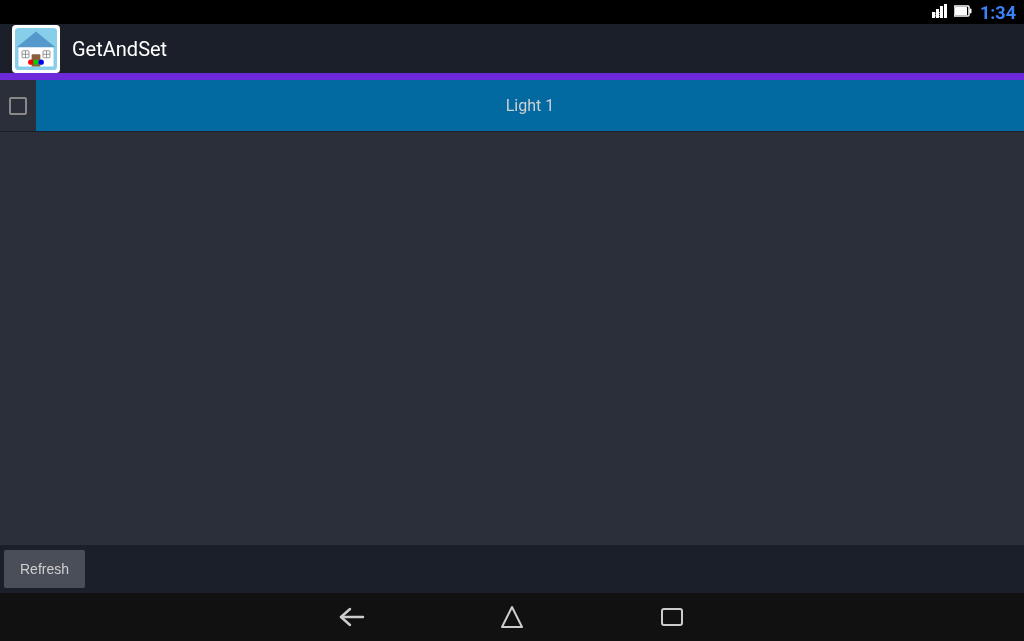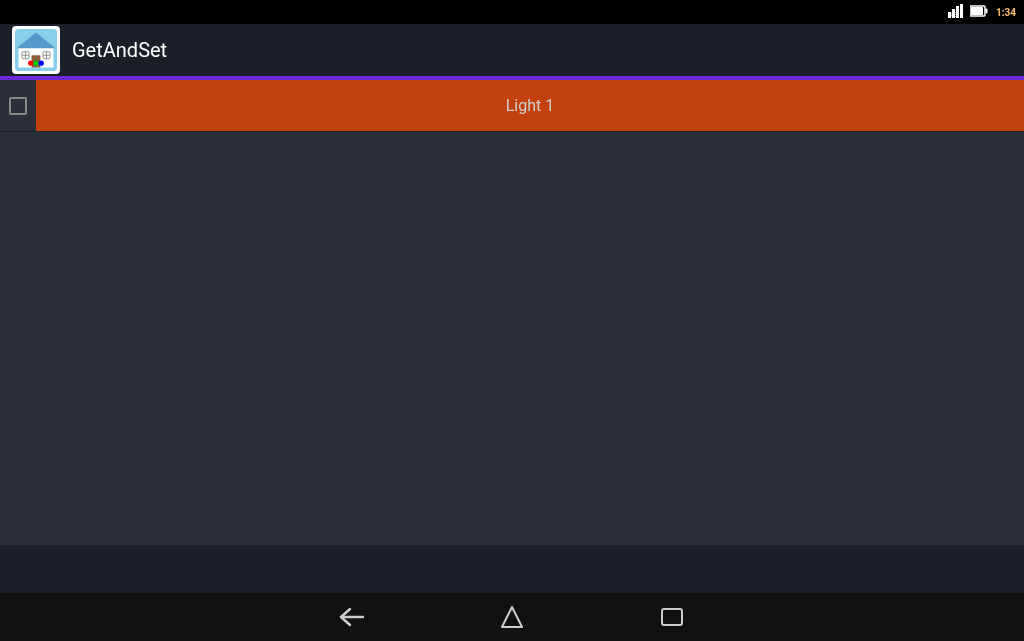--- a/index.html
+++ b/index.html
@@ -28,35 +28,35 @@
       gap: 4px;
       z-index: 10;
     }
 
     .status-icon {
       color: #fff;
       font-size: 11px;
     }
 
     .status-time {
-      color: #fdba74;
-      font-size: 10px;
+      color: #3b82f6;
+      font-size: 18px;
       font-weight: bold;
       margin-left: 4px;
     }
 
     
     #app-bar {
       position: absolute;
       top: 24px;
       left: 0;
       right: 0;
       height: 56px;
       background: #1a1f2a;
-      border-bottom: 4px solid #6d28d9;
+      border-bottom: 7px solid #6d28d9;
       display: flex;
       align-items: center;
       padding: 16px 12px;
       gap: 12px;
     }
 
     #app-icon {
       width: 48px;
       height: 48px;
       border-radius: 4px;
@@ -111,21 +111,21 @@
       width: 18px;
       height: 18px;
       border: 2px solid #888;
       background: transparent;
       border-radius: 2px;
     }
 
     .list-item-label-container {
       flex: 1;
       height: 100%;
-      background: #c2410c;
+      background: #0369a1;
       display: flex;
       align-items: center;
       justify-content: center;
       margin-right: 0;
     }
 
     .list-item-label {
       color: #d0d0d0;
       font-size: 16px;
       font-weight: 400;
@@ -247,20 +247,21 @@
       <div class="checkbox-box"></div>
     </div>
     <div class="list-item-label-container">
       <span class="list-item-label">Light 1</span>
     </div>
   </div>
 
 </div>
 
 <div id="action-bar">
+  <button class="action-button">Refresh</button>
 </div>
 
 <div id="nav-bar">
   <button class="nav-btn">
     <svg width="28" height="22" viewBox="0 0 28 22" fill="none">
       <polyline points="12,3 3,11 12,19" stroke="#ccc" stroke-width="2.5" stroke-linecap="round" stroke-linejoin="round" fill="none"></polyline>
       <line x1="3" y1="11" x2="25" y2="11" stroke="#ccc" stroke-width="2.5" stroke-linecap="round"></line>
     </svg>
   </button>
   <button class="nav-btn">

